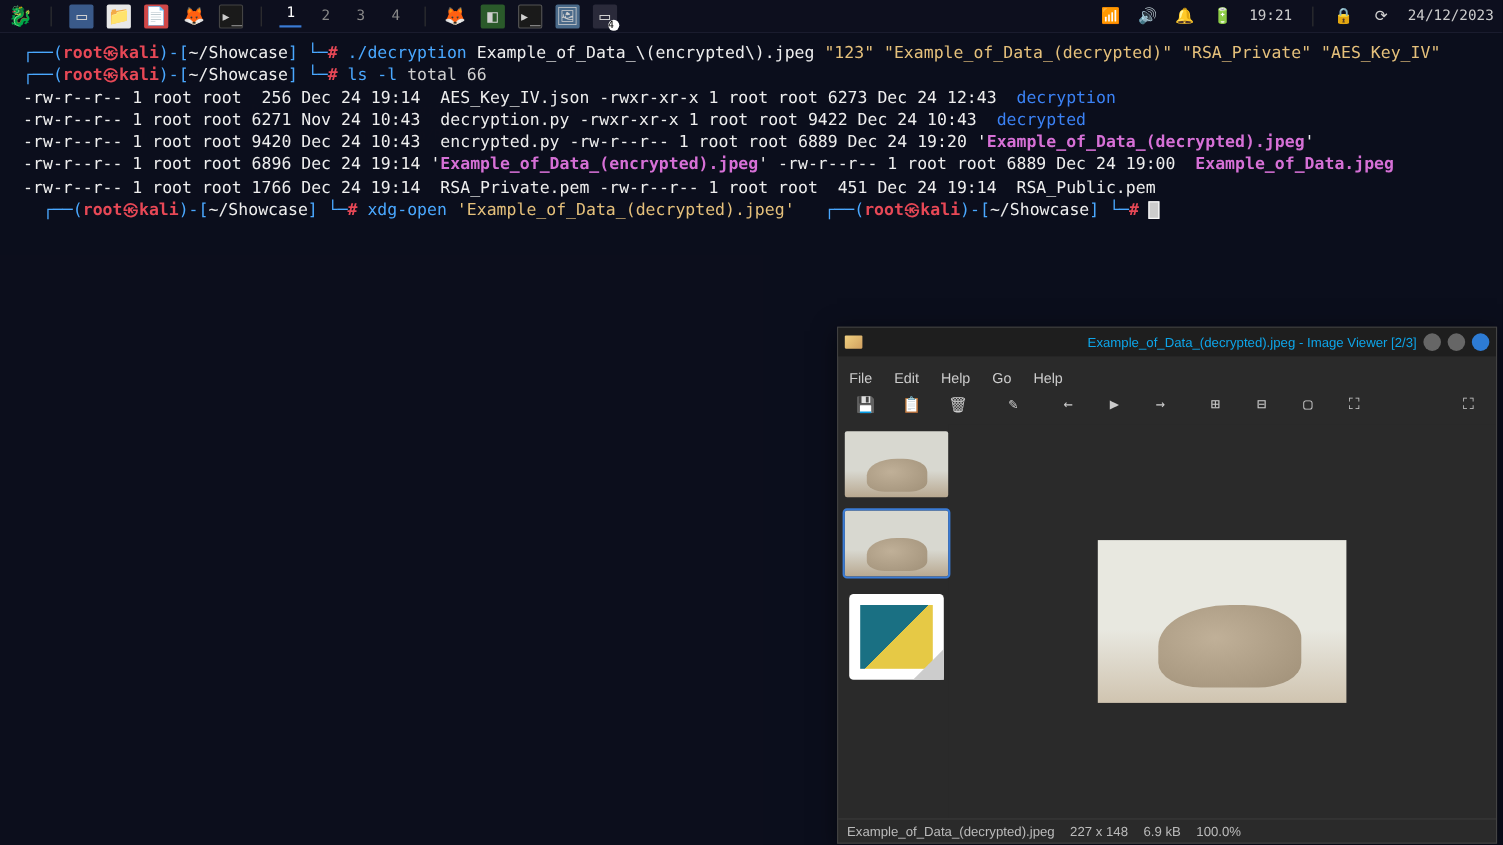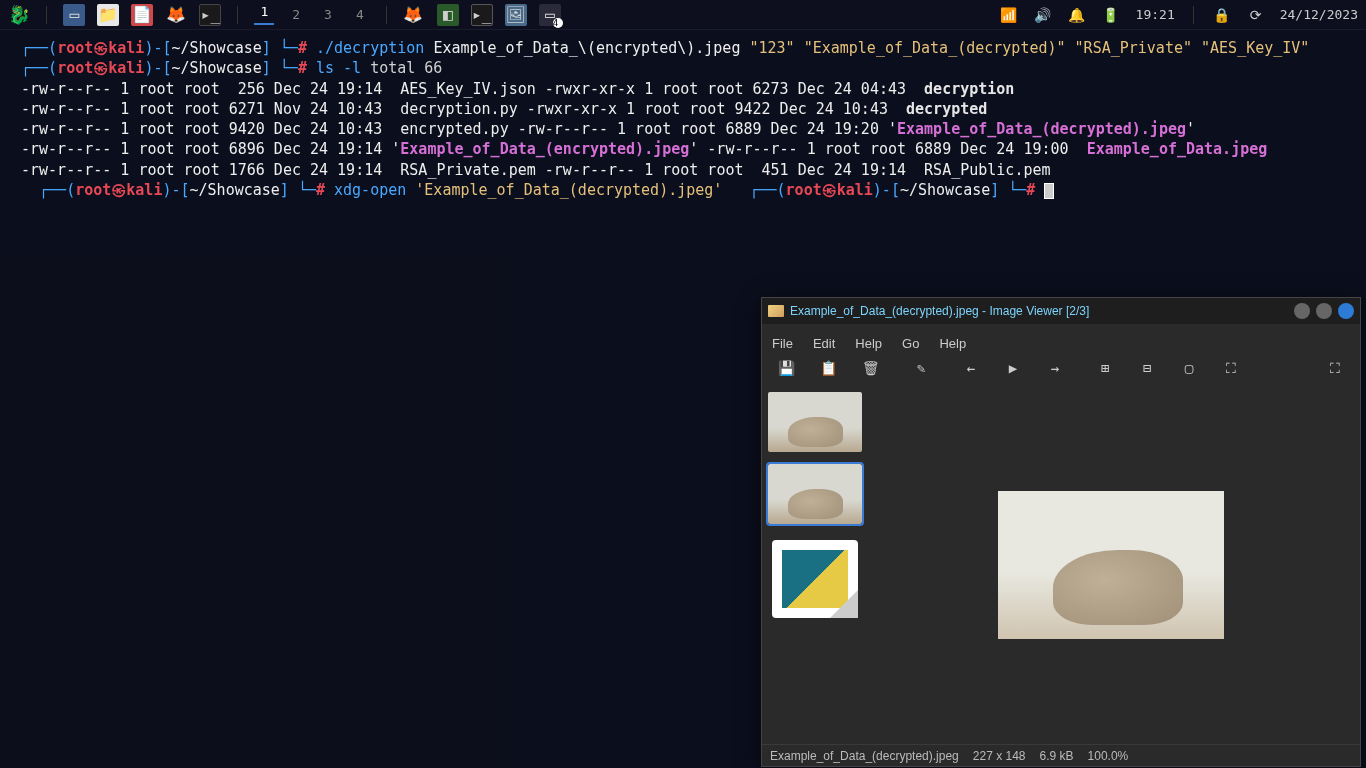--- a/index.html
+++ b/index.html
@@ -42,21 +42,21 @@
       bottom: 0;
       background: rgba(12, 14, 28, 0.92);
       padding: 8px 21px;
       font-size: 15px;
       line-height: 1.35;
     }
     .term-line { white-space: pre; font-family: 'DejaVu Sans Mono', monospace; }
     .p-blue { color: #4aa8ff; }
     .p-red { color: #e74856; font-weight: bold; }
     .p-white { color: #eee; }
-    .p-green { color: #e5e5e5; font-weight: bold; }
+    .p-green { color: #3b82f6; font-weight: normal; }
     .p-yellow { color: #e5c07b; }
     .p-magenta { color: #d670d6; font-weight: bold; }
     .cursor-block { display: inline-block; width: 10px; height: 16px; background: #ccc; border: 1px solid #fff; vertical-align: text-bottom; }
     
     
     .image-viewer {
       position: absolute;
       top: 297px;
       left: 761px;
       width: 600px;
@@ -68,21 +68,21 @@
       box-shadow: 0 4px 20px rgba(0,0,0,0.5);
     }
     .iv-titlebar {
       height: 26px;
       background: #1e1e1e;
       display: flex;
       align-items: center;
       padding: 0 6px;
       gap: 6px;
     }
-    .iv-title { flex: 1; text-align: left; font-size: 12px; color: #7dd3fc; font-family: sans-serif; }
+    .iv-title { flex: 1; text-align: right; font-size: 12px; color: #0ea5e9; font-family: sans-serif; }
     .iv-winbtn { width: 16px; height: 16px; border-radius: 50%; cursor: pointer; }
     .iv-min { background: #666; }
     .iv-max { background: #666; }
     .iv-close { background: #2d7bd4; }
     .iv-appicon { width: 16px; height: 12px; background: linear-gradient(135deg,#f0d080,#d0a060); border-radius: 1px; }
     
     .iv-menubar {
       height: 26px;
       display: flex;
       align-items: center;
@@ -243,21 +243,21 @@
 </div>
 
 <div class="terminal">
   <span class="term-line"><span class="p-blue">┌──(</span><span class="p-red">root</span><span class="p-red">㉿</span><span class="p-red">kali</span><span class="p-blue">)-</span><span class="p-blue">[</span><span class="p-white">~/Showcase</span><span class="p-blue">]</span></span>
   <span class="term-line"><span class="p-blue">└─</span><span class="p-red">#</span><span class="p-blue"> ./decryption </span><span class="p-white">Example_of_Data_\(encrypted\).jpeg </span><span class="p-yellow">"123"</span><span> </span><span class="p-yellow">"Example_of_Data_(decrypted)"</span><span> </span><span class="p-yellow">"RSA_Private"</span><span> </span><span class="p-yellow">"AES_Key_IV"</span></span>
   <span class="term-line"> </span>
   <span class="term-line"><span class="p-blue">┌──(</span><span class="p-red">root</span><span class="p-red">㉿</span><span class="p-red">kali</span><span class="p-blue">)-</span><span class="p-blue">[</span><span class="p-white">~/Showcase</span><span class="p-blue">]</span></span>
   <span class="term-line"><span class="p-blue">└─</span><span class="p-red">#</span><span class="p-blue"> ls -l</span></span>
   <span class="term-line">total 66</span>
   <div id="ls-rows"><span class="term-line"><span class="p-white">-rw-r--r-- 1 root root  256 Dec 24 19:14  </span><span class="p-white">AES_Key_IV.json</span></span>
-<span class="term-line"><span class="p-white">-rwxr-xr-x 1 root root 6273 Dec 24 04:43  </span><span class="p-green">decryption</span></span>
+<span class="term-line"><span class="p-white">-rwxr-xr-x 1 root root 6273 Dec 24 12:43  </span><span class="p-green">decryption</span></span>
 <span class="term-line"><span class="p-white">-rw-r--r-- 1 root root 6271 Nov 24 10:43  </span><span class="p-white">decryption.py</span></span>
 <span class="term-line"><span class="p-white">-rwxr-xr-x 1 root root 9422 Dec 24 10:43  </span><span class="p-green">decrypted</span></span>
 <span class="term-line"><span class="p-white">-rw-r--r-- 1 root root 9420 Dec 24 10:43  </span><span class="p-white">encrypted.py</span></span>
 <span class="term-line"><span class="p-white">-rw-r--r-- 1 root root 6889 Dec 24 19:20 </span><span class="p-white">'</span><span class="p-magenta">Example_of_Data_(decrypted).jpeg</span><span class="p-white">'</span></span>
 <span class="term-line"><span class="p-white">-rw-r--r-- 1 root root 6896 Dec 24 19:14 </span><span class="p-white">'</span><span class="p-magenta">Example_of_Data_(encrypted).jpeg</span><span class="p-white">'</span></span>
 <span class="term-line"><span class="p-white">-rw-r--r-- 1 root root 6889 Dec 24 19:00  </span><span class="p-magenta">Example_of_Data.jpeg</span></span>
 <span class="term-line"><span class="p-white">-rw-r--r-- 1 root root 1766 Dec 24 19:14  </span><span class="p-white">RSA_Private.pem</span></span>
 <span class="term-line"><span class="p-white">-rw-r--r-- 1 root root  451 Dec 24 19:14  </span><span class="p-white">RSA_Public.pem</span></span>
 </div>
   <span class="term-line"> </span>

